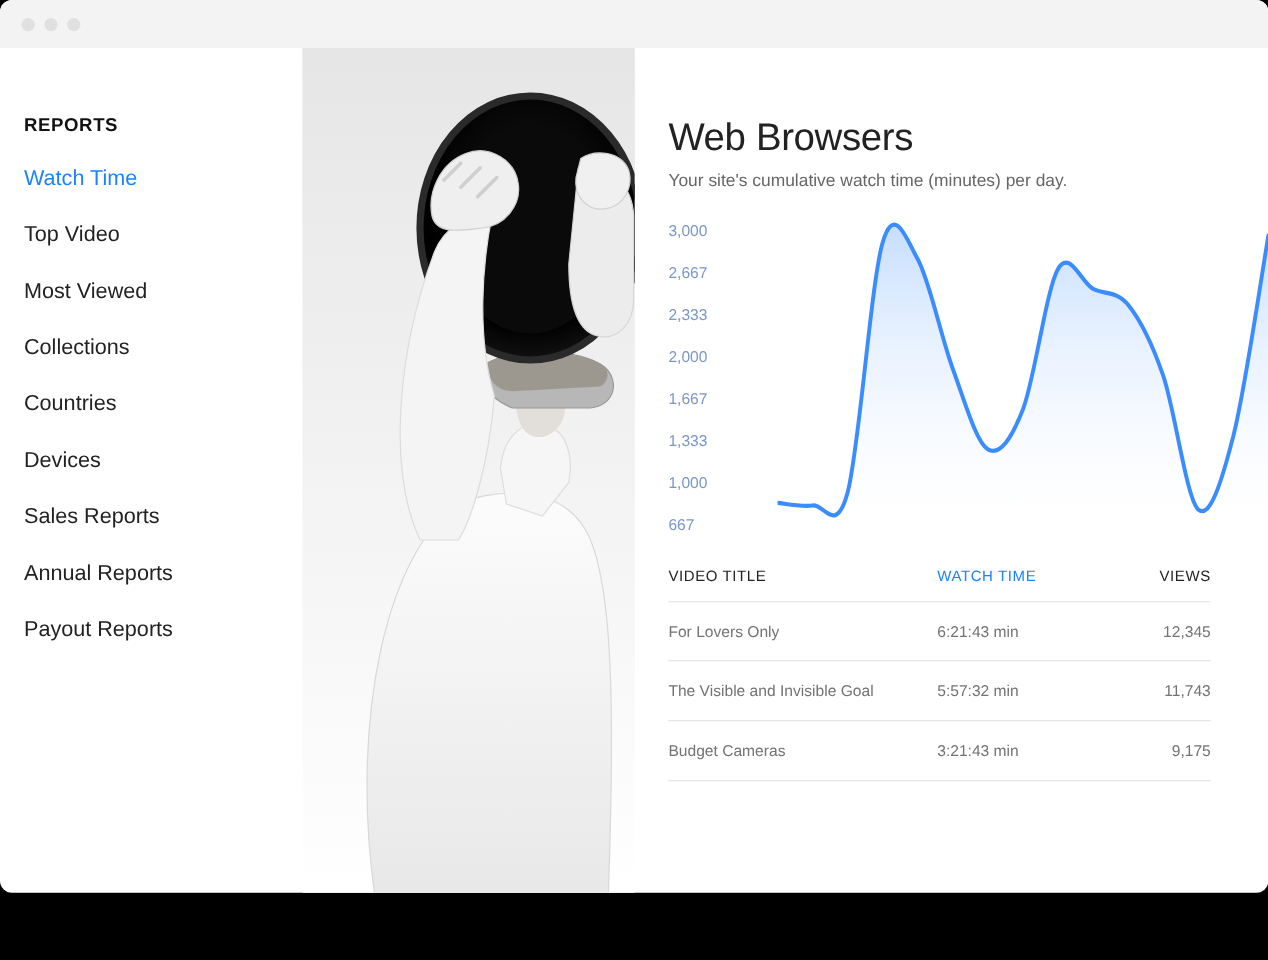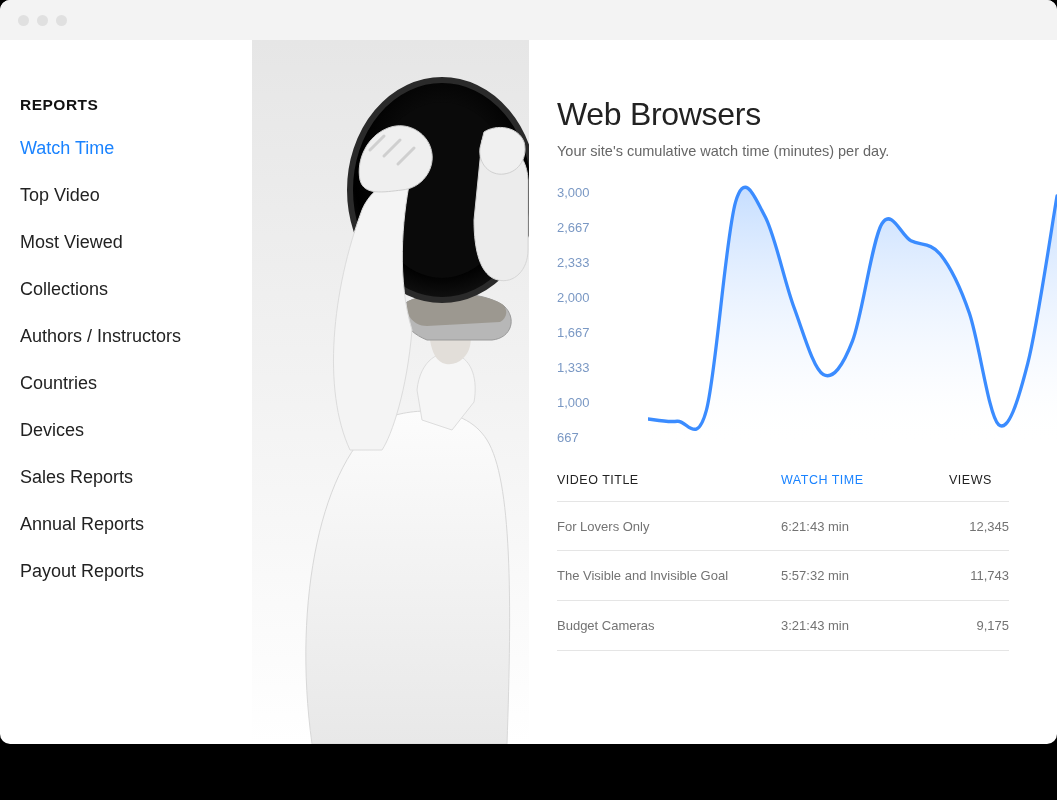--- a/index.html
+++ b/index.html
@@ -21,21 +21,21 @@
 .chart-wrap { margin-top: 26px; display: flex; gap: 36px; }
 .y-axis { width: 55px; display: flex; flex-direction: column; justify-content: space-between; height: 260px; }
 .y-tick { font-size: 13px; color: #7a98c4; text-align: left; }
 .chart-area { flex: 1; height: 260px; position: relative; }
 .table { margin-top: 28px; padding-right: 48px; }
 .thead { display: flex; padding-bottom: 0; }
 .th { font-size: 12.5px; font-weight: 500; letter-spacing: 0.5px; color: #222; }
 .th.active-col { color: #1a83ff; }
 .col-title { flex: 0 0 224px; text-align: left; }
 .col-watch { flex: 0 0 116px; text-align: left; }
-.col-views { flex: 0 0 60px; text-align: left; margin-left: auto; }
+.col-views { flex: 0 0 60px; text-align: right; margin-left: auto; }
 .trow { display: flex; align-items: center; border-bottom: 1px solid #e5e5e5; height: 50px; }
 .trow:first-of-type { border-top: 1px solid #e5e5e5; margin-top: 14px; }
 .td { font-size: 13px; color: #737373; }
 .td.col-views { text-align: right; }
 </style>
 </head>
 <body>
 
 <div class="window">
   <div class="titlebar">
@@ -45,21 +45,20 @@
   </div>
   <div class="content">
 
     <div class="sidebar">
       <div class="sidebar-title">REPORTS</div>
       <div id="nav-list">
           <div class="nav-item active">Watch Time</div>
           <div class="nav-item">Top Video</div>
           <div class="nav-item">Most Viewed</div>
           <div class="nav-item">Collections</div>
-          <div class="nav-item">Authors / Instructors</div>
           <div class="nav-item">Countries</div>
           <div class="nav-item">Devices</div>
           <div class="nav-item">Sales Reports</div>
           <div class="nav-item">Annual Reports</div>
           <div class="nav-item">Payout Reports</div>
         </div>
     </div>
 
     <div class="middle-img">
       <svg class="fencer-svg" viewBox="0 0 277 704">

